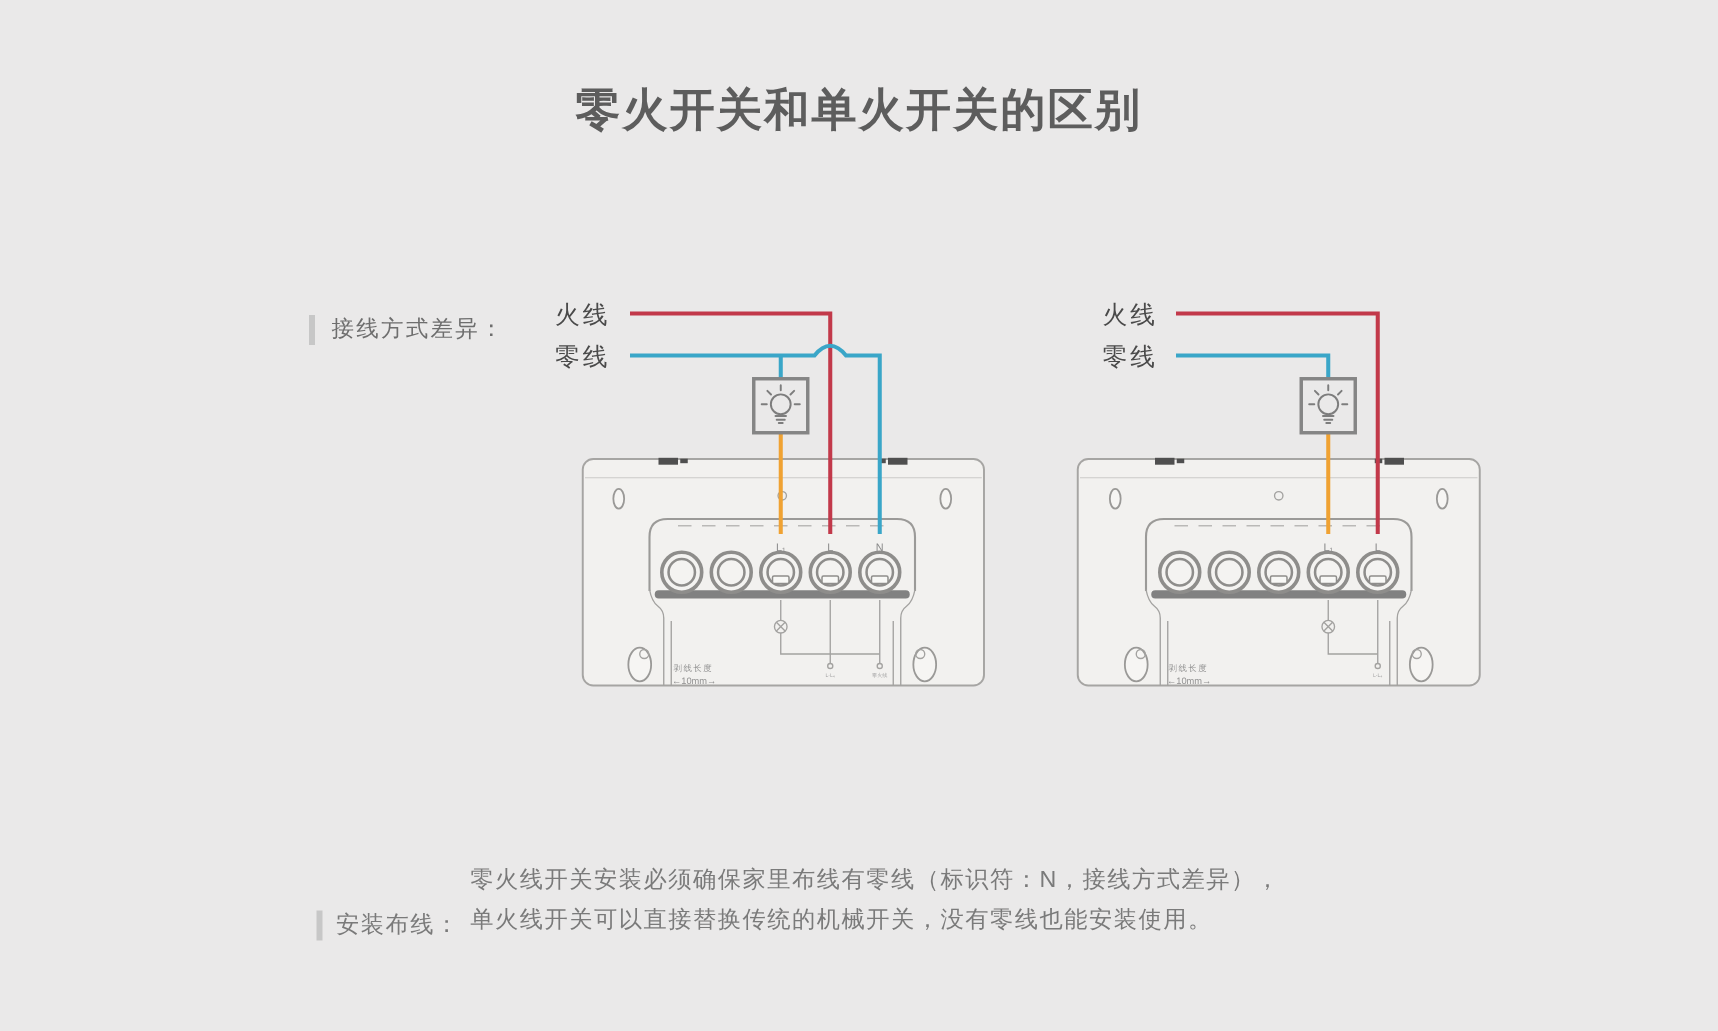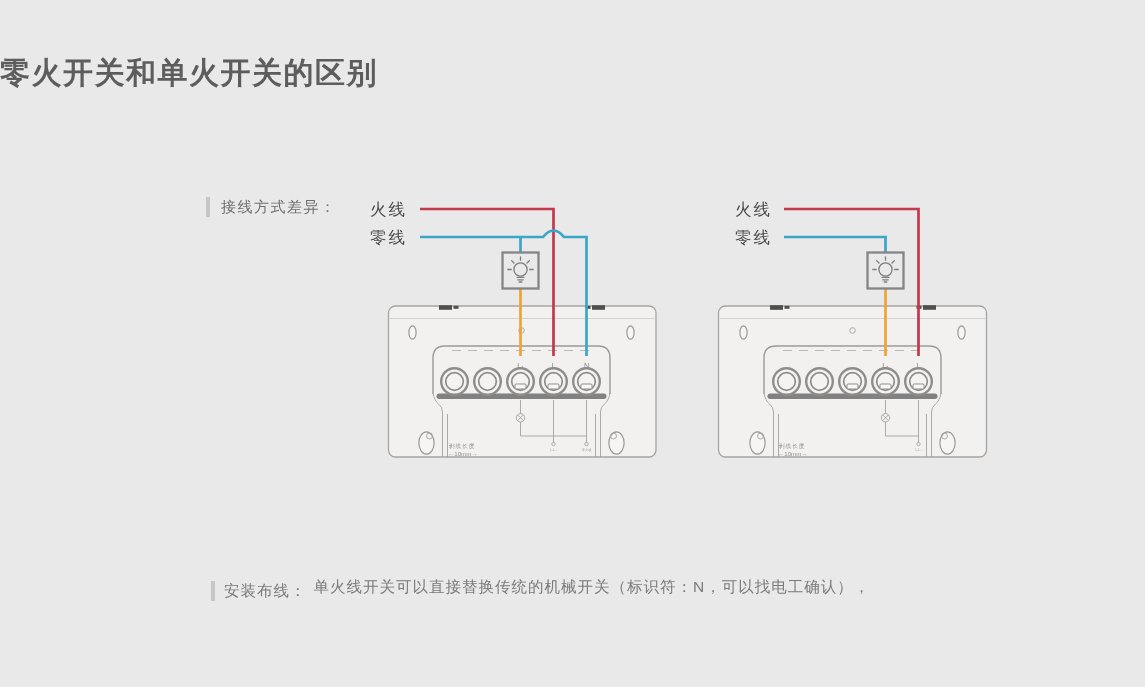--- a/index.html
+++ b/index.html
@@ -3,27 +3,27 @@
 <meta charset="utf-8">
 <style>
   html,body{margin:0;padding:0;background:#dcdcdc;}
   .stage{
     position:relative;width:1145px;height:687px;overflow:hidden;
     background:#eae9e9;
     font-family:"Liberation Sans","DejaVu Sans",sans-serif;
   }
   .page-title{
     position:absolute;left:0;right:0;top:53px;margin:0;
-    font-size:30px;font-weight:bold;color:#5d5d5d;
+    text-align:center;font-size:30px;font-weight:bold;color:#5d5d5d;
     letter-spacing:1.5px;
   }
   .section-row{position:absolute;display:flex;align-items:flex-start;}
   .section-bar{width:4px;height:20px;background:#c7c7c7;flex:0 0 4px;}
   .section-label{margin-left:11px;font-size:15px;color:#6e6e6e;letter-spacing:1.5px;line-height:20px;white-space:nowrap;}
-  .wiring-row{left:206px;top:197px;}
+  .wiring-row{left:206px;top:210px;}
   .install-row{left:211px;top:577px;align-items:flex-end;}
   .install-label{margin-left:9px;font-size:15.5px;color:#7a7a7a;letter-spacing:1px;line-height:21px;white-space:nowrap;}
   .install-text{margin-left:7px;font-size:15.5px;color:#7a7a7a;letter-spacing:1px;line-height:26.5px;margin-top:-3px;white-space:nowrap;}
   svg.diagram{position:absolute;left:0;top:0;}
   
   .frame{fill:#f2f1ef;stroke:#a6a5a3;stroke-width:1.3;}
   .thin{stroke:#cbcac8;stroke-width:0.8;}
   .ln{stroke:#a3a2a0;stroke-width:0.9;fill:none;}
   .lnw{stroke:#9a9997;stroke-width:1.2;fill:#f6f5f3;}
   .ln2{stroke:#9b9a98;stroke-width:1.4;fill:none;}
@@ -207,17 +207,18 @@
 
       <text class="wire-label" x="772" y="215" text-anchor="end">火线</text>
       <text class="wire-label" x="772" y="243" text-anchor="end">零线</text>
     </g>
   </svg>
 
   <div class="section-row install-row">
     <div class="section-bar"></div>
     <div class="install-label">安装布线：</div>
     <div class="install-text">
-      <div>单火线开关可以直接替换传统的机械开关（标识符：N，可以找电工确认），</div>
+      <div>零火线开关安装必须确保家里布线有零线（标识符：N，接线方式差异），</div>
+      <div>单火线开关可以直接替换传统的机械开关，没有零线也能安装使用。</div>
     </div>
   </div>
 
 </div>
 
 </body></html>

